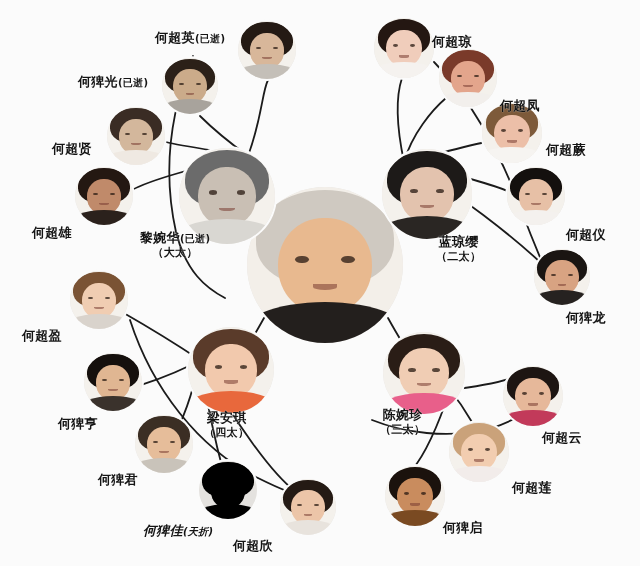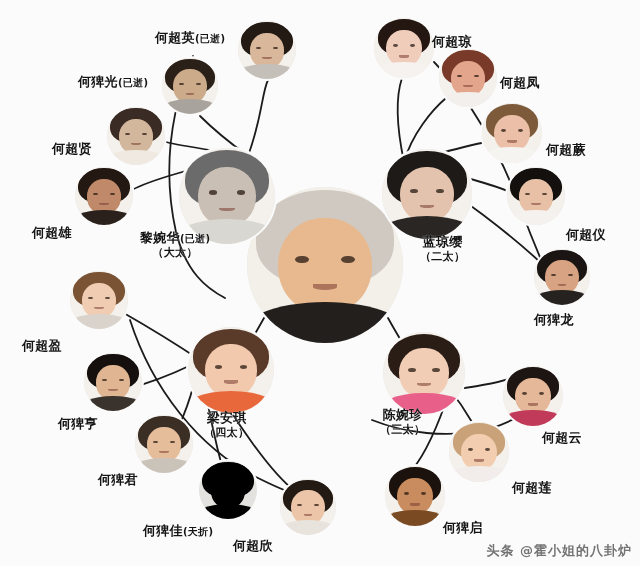--- a/index.html
+++ b/index.html
@@ -351,40 +351,36 @@
           <div class="skin" style="background: rgb(201, 140, 94);"></div>
           <div class="eyeL"></div>
           <div class="eyeR"></div>
           <div class="mouth"></div>
           <div class="body" style="background: rgb(122, 74, 34);"></div>
         </div>
       </div>
     </div>
   <div id="labels-layer">
       <div class="label center-al" style="left: 140px; top: 228px;"><span class="nm">黎婉华</span><span class="suffix">(已逝)</span><span class="rank">（大太）</span></div>
-      <div class="label center-al" style="left: 420px; top: 232px;"><span class="nm">蓝琼缨</span><span class="rank">（二太）</span></div>
+      <div class="label center-al" style="left: 436px; top: 232px;"><span class="nm">蓝琼缨</span><span class="rank">（二太）</span></div>
       <div class="label center-al" style="left: 380px; top: 405px;"><span class="nm">陈婉珍</span><span class="rank">（三太）</span></div>
       <div class="label center-al" style="left: 204px; top: 408px;"><span class="nm">梁安琪</span><span class="rank">（四太）</span></div>
       <div class="label" style="left: 155px; top: 28px;"><span class="nm">何超英</span><span class="suffix">(已逝)</span></div>
       <div class="label" style="left: 78px; top: 72px;"><span class="nm">何猈光</span><span class="suffix">(已逝)</span></div>
       <div class="label" style="left: 52px; top: 139px;"><span class="nm">何超贤</span></div>
       <div class="label" style="left: 32px; top: 223px;"><span class="nm">何超雄</span></div>
       <div class="label" style="left: 432px; top: 32px;"><span class="nm">何超琼</span></div>
-      <div class="label" style="left: 500px; top: 73px;"><span class="nm">何超凤</span></div>
+      <div class="label" style="left: 500px; top: 96px;"><span class="nm">何超凤</span></div>
       <div class="label" style="left: 546px; top: 140px;"><span class="nm">何超蕨</span></div>
       <div class="label" style="left: 566px; top: 225px;"><span class="nm">何超仪</span></div>
-      <div class="label" style="left: 534px; top: 310px;"><span class="nm">何猈龙</span></div>
-      <div class="label" style="left: 22px; top: 336px;"><span class="nm">何超盈</span></div>
+      <div class="label" style="left: 566px; top: 310px; font-family: Liberation Mono, monospace;"><span class="nm">何猈龙</span></div>
+      <div class="label" style="left: 22px; top: 326px;"><span class="nm">何超盈</span></div>
       <div class="label" style="left: 58px; top: 414px;"><span class="nm">何猈亨</span></div>
       <div class="label" style="left: 98px; top: 470px;"><span class="nm">何猈君</span></div>
-      <div class="label" style="left: 143px; top: 521px;"><span class="nm">何猈佳</span><span class="suffix">(天折)</span></div>
+      <div class="label" style="left: 143px; top: 521px; font-style: italic;"><span class="nm">何猈佳</span><span class="suffix">(天折)</span></div>
       <div class="label" style="left: 233px; top: 536px;"><span class="nm">何超欣</span></div>
       <div class="label" style="left: 542px; top: 428px;"><span class="nm">何超云</span></div>
       <div class="label" style="left: 512px; top: 478px;"><span class="nm">何超莲</span></div>
       <div class="label" style="left: 443px; top: 518px;"><span class="nm">何猈启</span></div>
     </div>
 
-  <div class="watermark">
-    <span>头条</span>
-    <span class="wm-at">@</span><span>霍小姐的八卦炉</span>
-  </div>
 
 </div>
 
 </body></html>

